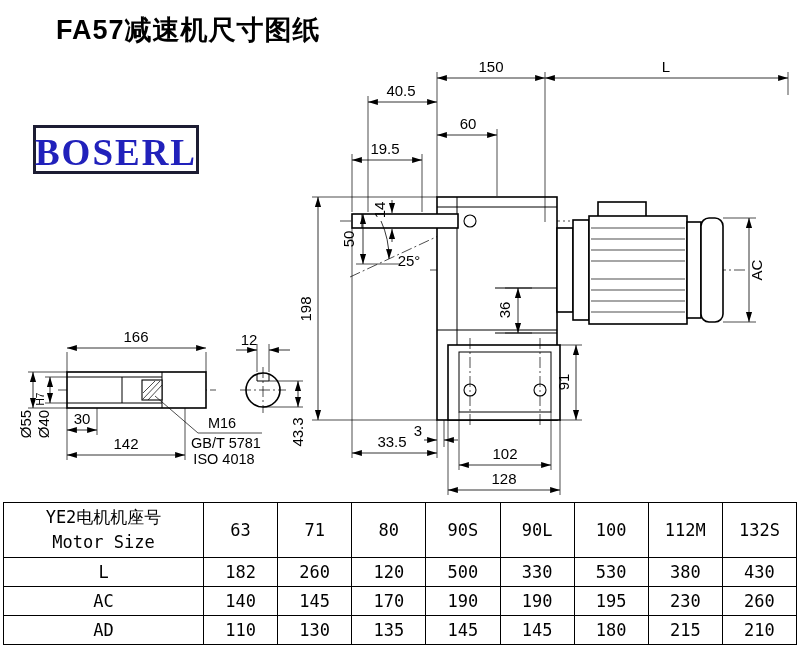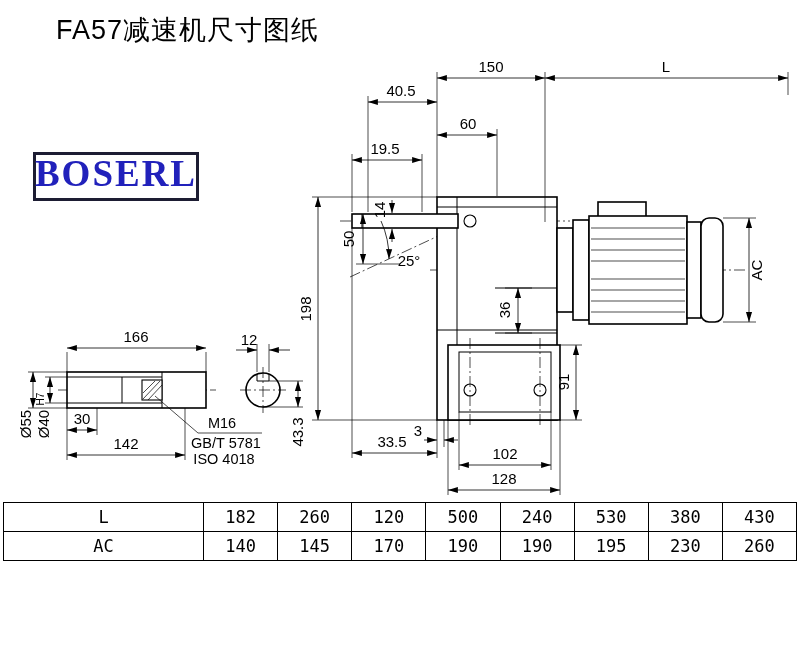--- a/index.html
+++ b/index.html
@@ -1,19 +1,19 @@
 <!DOCTYPE html>
 <html><head>
 <meta charset="utf-8">
 <style>
   *{margin:0;padding:0;box-sizing:border-box}
   html,body{width:800px;height:646px;background:#fff;overflow:hidden}
   body{position:relative;font-family:"Liberation Sans",sans-serif;color:#000}
-  .title{position:absolute;left:56px;top:12px;font-size:27px;font-weight:normal;letter-spacing:1px;white-space:nowrap}
-  .logo-box{position:absolute;left:33px;top:152px;width:166px;height:49px;border:3px solid #1d1d33;background:#fff;display:flex;align-items:flex-start;justify-content:center}
+  .title{position:absolute;left:56px;top:12px;font-size:27px;font-weight:bold;letter-spacing:1px;white-space:nowrap}
+  .logo-box{position:absolute;left:33px;top:125px;width:166px;height:49px;border:3px solid #1d1d33;background:#fff;display:flex;align-items:flex-end;justify-content:center}
   .logo-text{font-family:"Liberation Serif",serif;font-weight:bold;font-size:37px;color:#2121bb;letter-spacing:2px;line-height:1}
   svg.drawing{position:absolute;left:0;top:0}
   .part{fill:#fff;stroke:#000;stroke-width:1.6}
   .part2{fill:#fff;stroke:#000;stroke-width:1.1}
   .s1{stroke:#000;stroke-width:1;fill:none}
   .thin{stroke:#000;stroke-width:0.7;fill:none}
   .dim{stroke:#000;stroke-width:0.8;fill:none;marker-start:url(#arr);marker-end:url(#arr)}
   .dimE{stroke:#000;stroke-width:0.8;fill:none;marker-end:url(#arr)}
   .cl{stroke:#000;stroke-width:0.7;fill:none;stroke-dasharray:11 3 2 3}
   text.dt{font-family:"Liberation Sans",sans-serif;font-size:15px;fill:#000;text-anchor:middle}
@@ -224,36 +224,61 @@
     <col>
       <col>
       <col>
       <col>
       <col>
       <col>
       <col>
       <col>
   </colgroup>
   <tbody>
+    <tr class="r-hdr">
+      <th class="hdr-cell">
+        <div>YE2电机机座号</div>
+        <div>Motor Size</div>
+      </th>
+      <th>63</th>
+      <th>71</th>
+      <th>80</th>
+      <th>90S</th>
+      <th>90L</th>
+      <th>100</th>
+      <th>112M</th>
+      <th>132S</th>
+    </tr>
     <tr>
       <td>L</td>
       <td>182</td>
       <td>260</td>
       <td>120</td>
       <td>500</td>
-      <td>240</td>
+      <td>330</td>
       <td>530</td>
       <td>380</td>
       <td>430</td>
     </tr>
     <tr>
       <td>AC</td>
       <td>140</td>
       <td>145</td>
       <td>170</td>
       <td>190</td>
       <td>190</td>
       <td>195</td>
       <td>230</td>
       <td>260</td>
     </tr>
+    <tr>
+      <td>AD</td>
+      <td>110</td>
+      <td>130</td>
+      <td>135</td>
+      <td>145</td>
+      <td>145</td>
+      <td>180</td>
+      <td>215</td>
+      <td>210</td>
+    </tr>
   </tbody>
 </table>
 
 </body></html>

